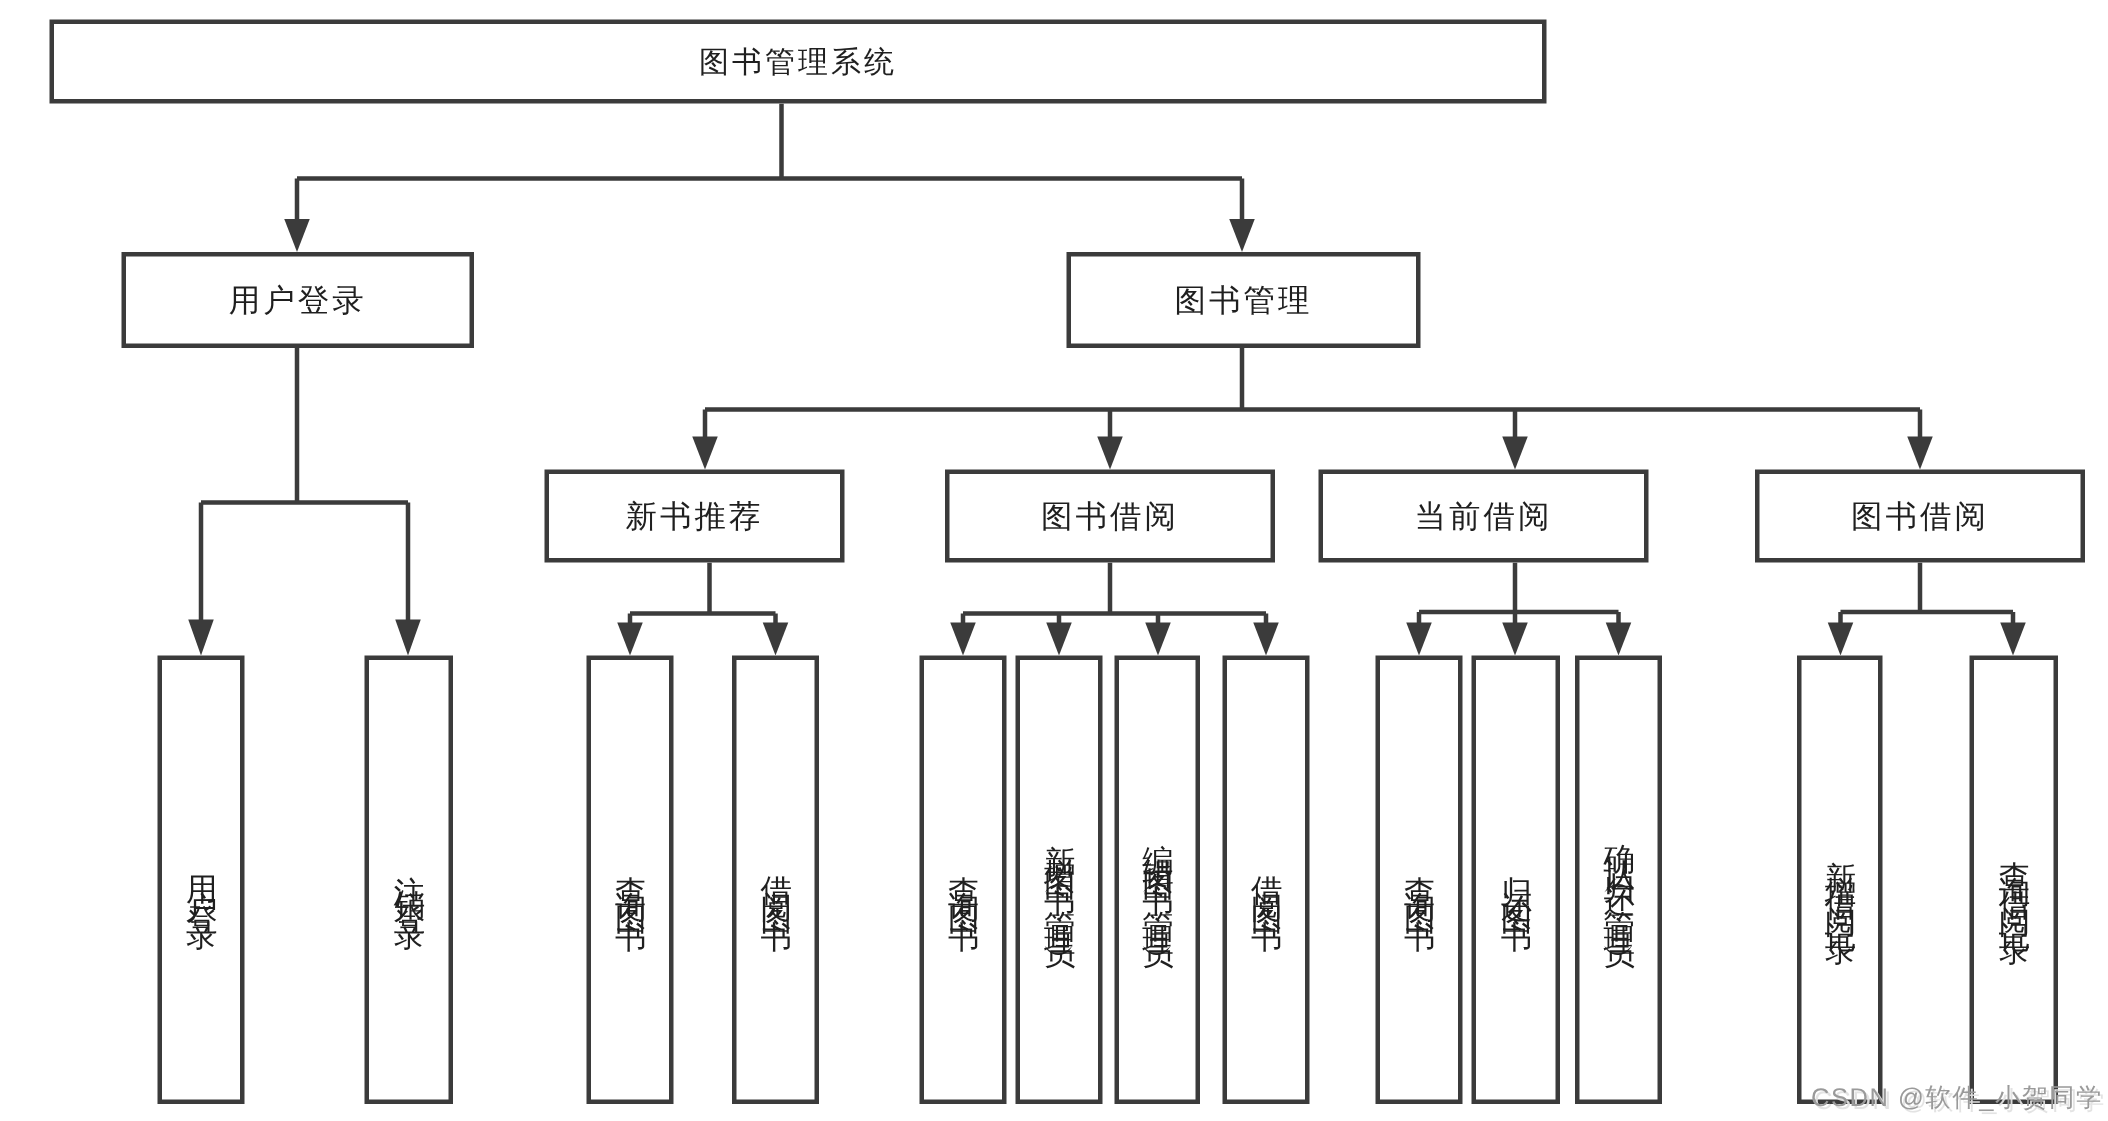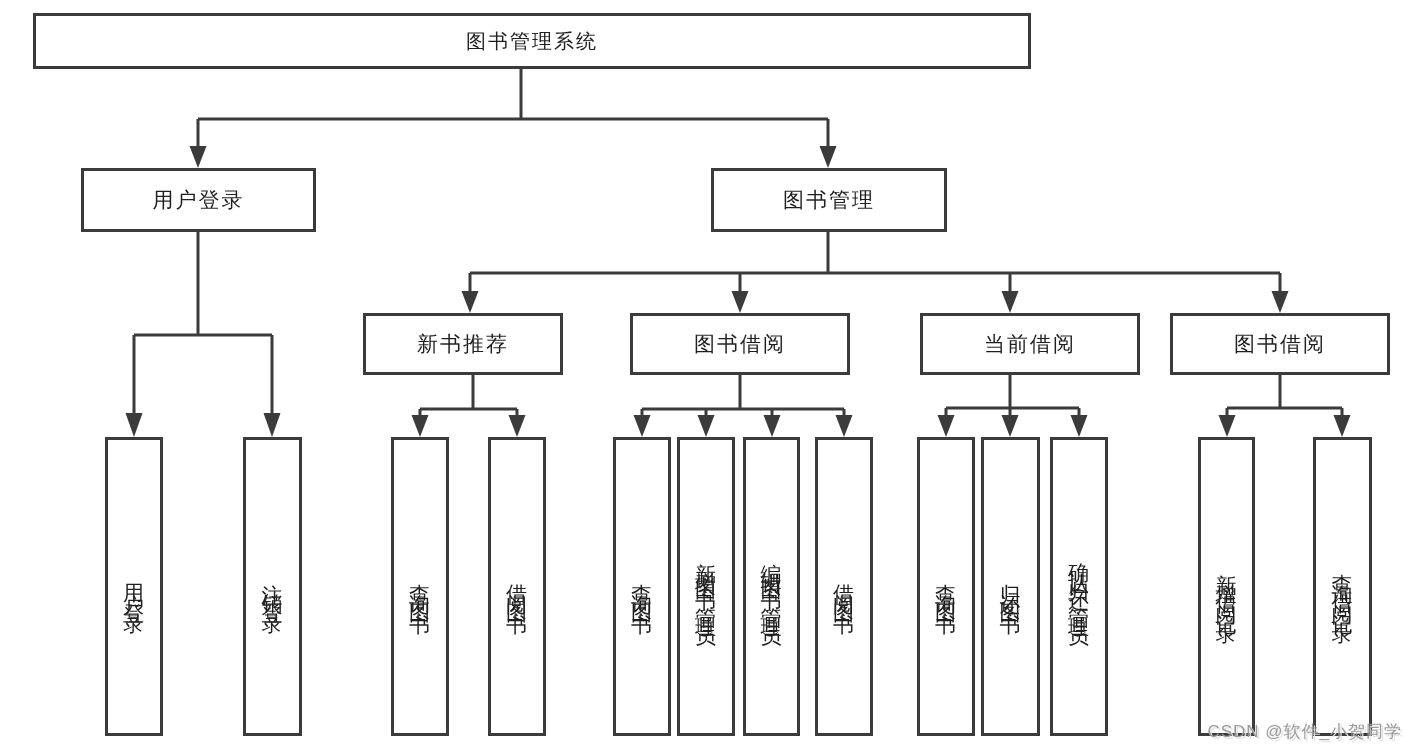--- a/index.html
+++ b/index.html
@@ -103,21 +103,21 @@
   <div class="box" style="left:711px;top:168px;width:236px;height:64px;">
     <span>图书管理</span>
   </div>
 
   <div class="box" style="left:363px;top:313px;width:200px;height:62px;">
     <span>新书推荐</span>
   </div>
   <div class="box" style="left:630px;top:313px;width:220px;height:62px;">
     <span>图书借阅</span>
   </div>
-  <div class="box" style="left:920px;top:313px;width:220px;height:62px;">
+  <div class="box" style="left:879px;top:313px;width:220px;height:62px;">
     <span>当前借阅</span>
   </div>
   <div class="box" style="left:1170px;top:313px;width:220px;height:62px;">
     <span>图书借阅</span>
   </div>
 
   <div class="vbox" style="left:105px;width:58px;">
     <span>用户登录</span>
   </div>
   <div class="vbox" style="left:243px;width:59px;">

